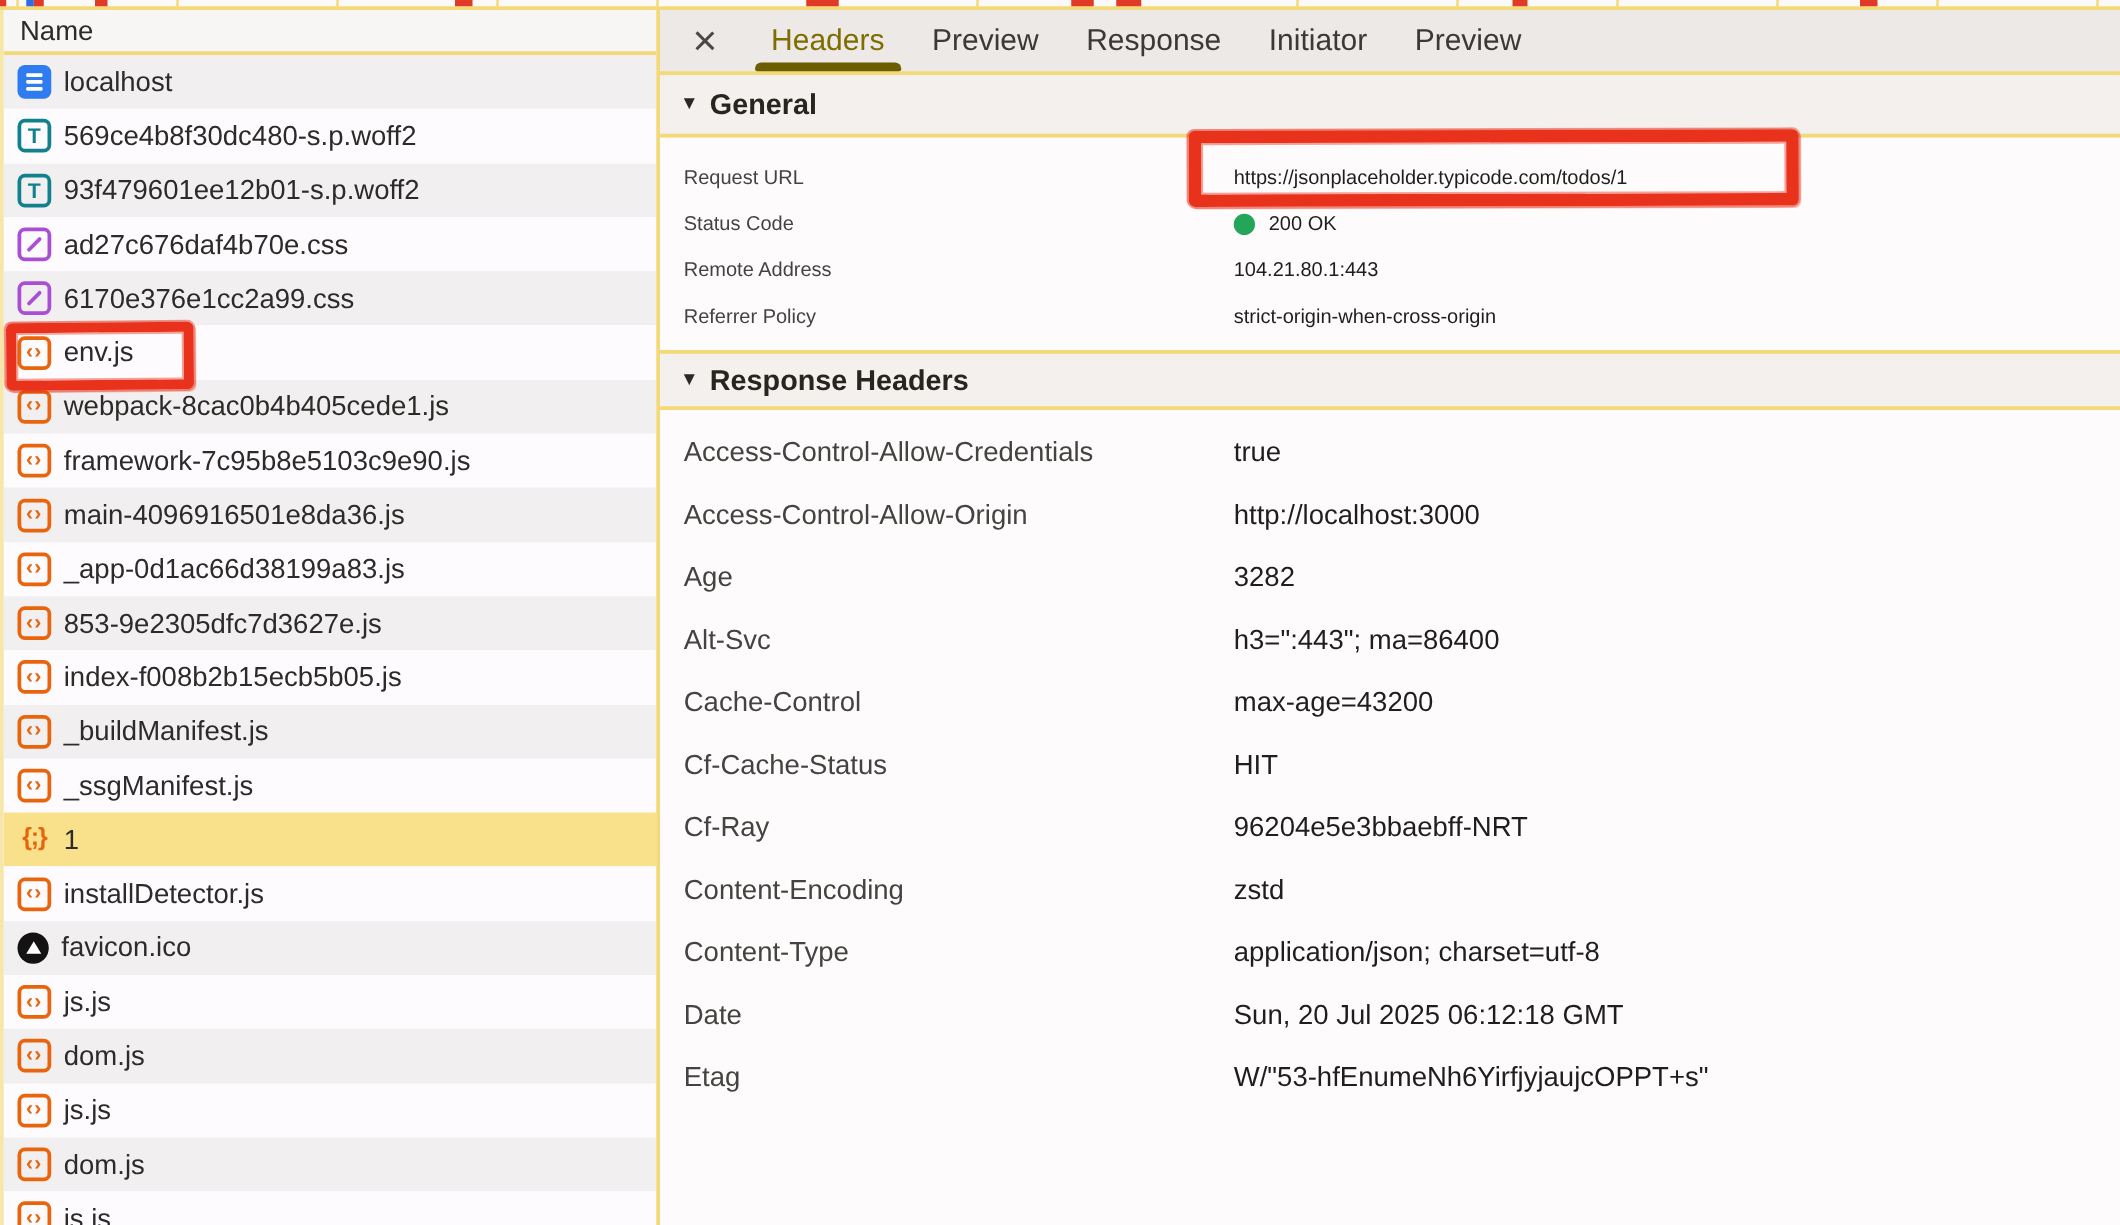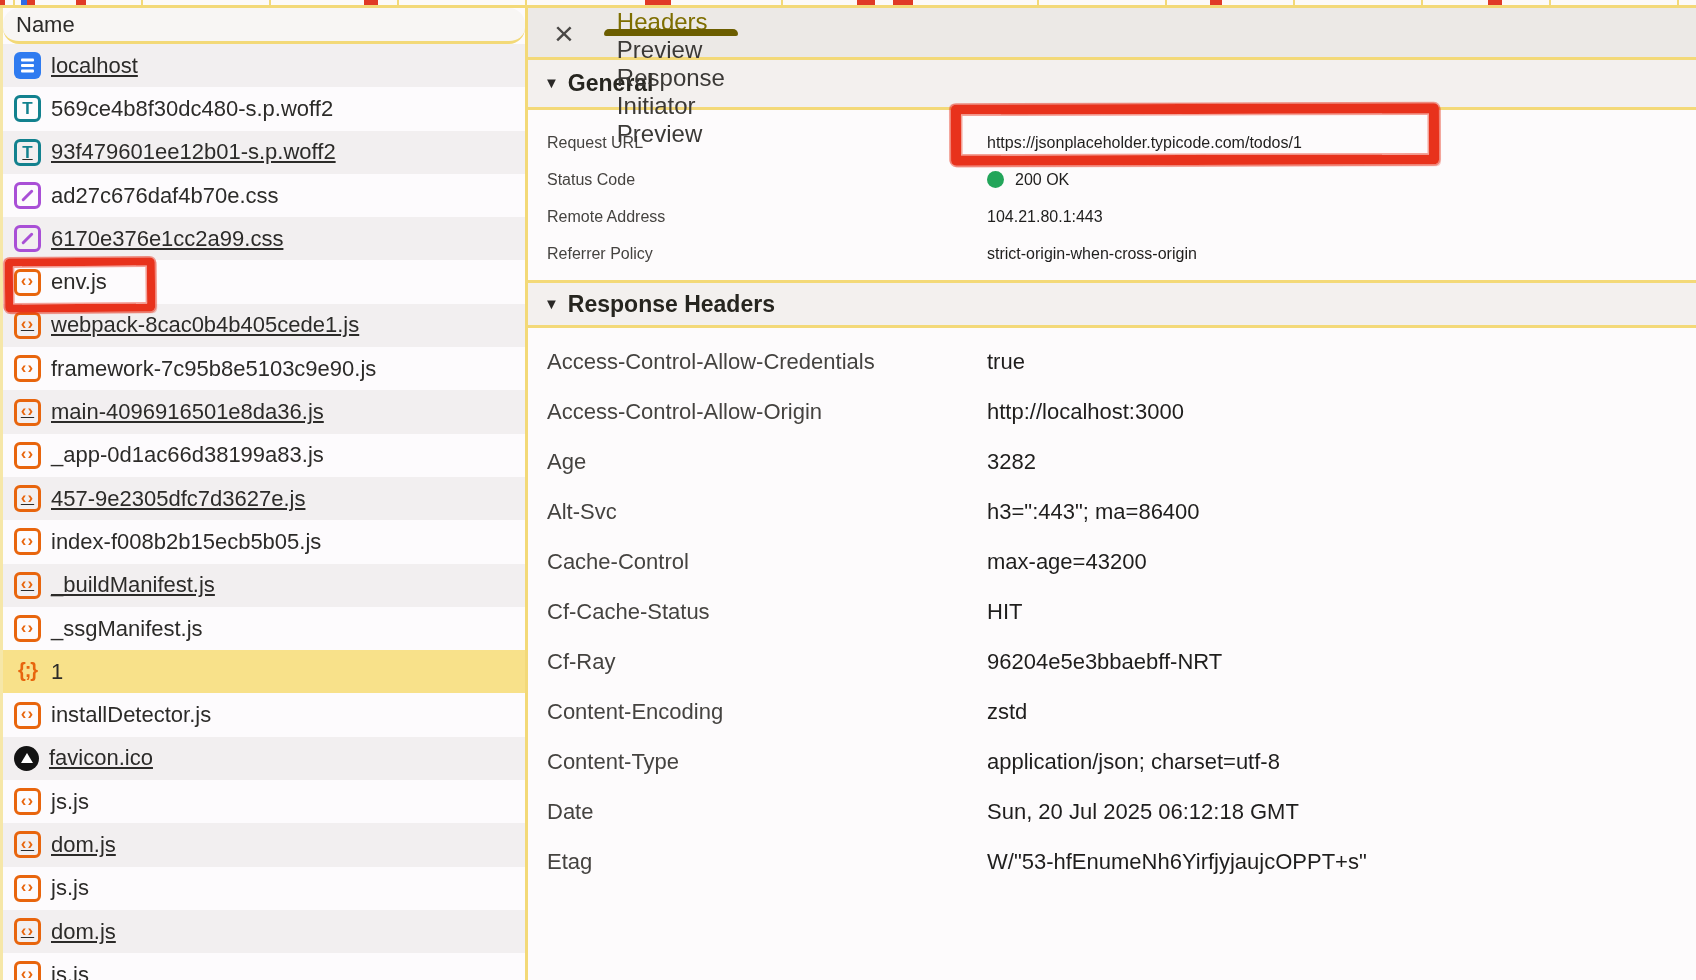--- a/index.html
+++ b/index.html
@@ -7,23 +7,23 @@
   .screen { position:relative; width:1696px; height:980px; overflow:hidden; background:#fdfbfd; }
 
   
   .ostrip { position:absolute; left:0; top:0; right:0; height:8px; background:#fcfaf8; border-bottom:3px solid #f3d978; }
   .ostrip .tick { position:absolute; top:0; width:2px; height:5px; background:#f3d978; }
   .ostrip .rmark { position:absolute; top:0; height:5px; background:#e03a26; }
   .ostrip .bmark { position:absolute; top:0; height:5px; background:#2e6be6; }
 
   
   .left-panel { position:absolute; left:0; top:8px; bottom:0; width:528px; background:#fdfbfd; border-right:3px solid #f3d978; border-left:3px solid #f6e7a8; overflow:hidden; }
-  .list-header { height:36px; background:#f8f6f4; border-bottom:3px solid #f3d978; display:flex; align-items:center; padding-left:13px; font-size:22px; color:#2c2b29;border-radius:16px; }
+  .list-header { height:36px; background:#f8f6f4; border-bottom:3px solid #f3d978; display:flex; align-items:center; padding-left:13px; font-size:22px; color:#2c2b29; }
   .nrow { height:43.3px; display:flex; align-items:center; padding-left:11px; gap:10px; font-size:22px; color:#2c2b29; background:#fdfbfd; }
-  .nrow.alt { background:#f2eff0;text-decoration:underline; }
+  .nrow.alt { background:#f2eff0; }
   .nrow.selected { background:#f8e18a; }
   .rlabel { white-space:nowrap; }
 
   
   .fic { width:27px; height:27px; border-radius:6px; display:flex; align-items:center; justify-content:center; flex:none; font-weight:700; }
   .script-icon { border:3px solid #e8650d; color:#e8650d; font-size:17px; letter-spacing:1px; line-height:1; padding-bottom:3px; }
   .json-icon { color:#e8650d; font-size:20px; line-height:1; letter-spacing:-1px; padding-bottom:3px; }
   .font-icon { border:3px solid #12818e; color:#12818e; font-size:17px; line-height:1; }
   .document-icon { background:#2f7bf0; }
   .document-icon .lines { width:13px; height:3px; background:#fff; border-radius:1px; box-shadow:0 -5.5px 0 #fff, 0 5.5px 0 #fff; }
@@ -136,21 +136,21 @@
         <div class="nrow alt">
     <span class="fic script-icon">‹›</span>
     <span class="rlabel">main-4096916501e8da36.js</span>
   </div>
         <div class="nrow">
     <span class="fic script-icon">‹›</span>
     <span class="rlabel">_app-0d1ac66d38199a83.js</span>
   </div>
         <div class="nrow alt">
     <span class="fic script-icon">‹›</span>
-    <span class="rlabel">457-9e2305dfc7d3627e.js</span>
+    <span class="rlabel">853-9e2305dfc7d3627e.js</span>
   </div>
         <div class="nrow">
     <span class="fic script-icon">‹›</span>
     <span class="rlabel">index-f008b2b15ecb5b05.js</span>
   </div>
         <div class="nrow alt">
     <span class="fic script-icon">‹›</span>
     <span class="rlabel">_buildManifest.js</span>
   </div>
         <div class="nrow">
@@ -190,21 +190,21 @@
         <div class="nrow">
     <span class="fic script-icon">‹›</span>
     <span class="rlabel">js.js</span>
   </div>
       </div>
   </div>
 
   <div class="right-panel">
     <div class="tabbar">
       <span class="close-x">×</span>
-      <div id="tabs" style="display:flex;height:100%;flex-direction:column;">
+      <div id="tabs" style="display:flex;height:100%;">
           <span class="tab active">Headers</span>
           <span class="tab">Preview</span>
           <span class="tab">Response</span>
           <span class="tab">Initiator</span>
           <span class="tab">Preview</span>
         </div>
     </div>
     <div id="sections">
         <div class="sect-header">
           <span class="tri-down">▼</span>

